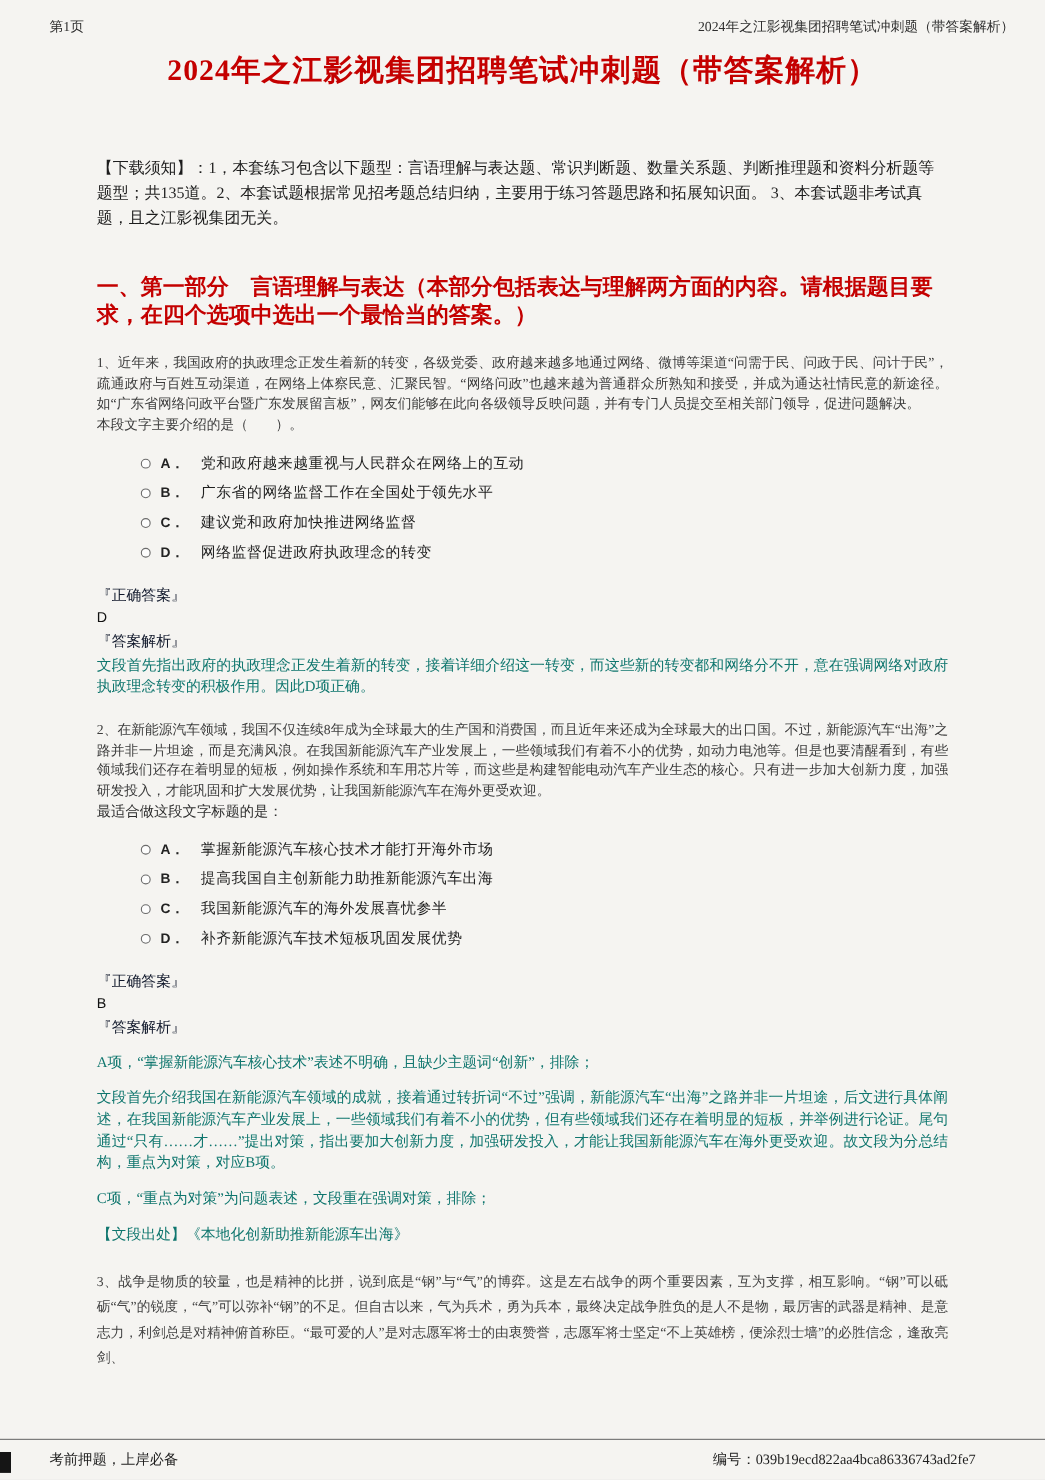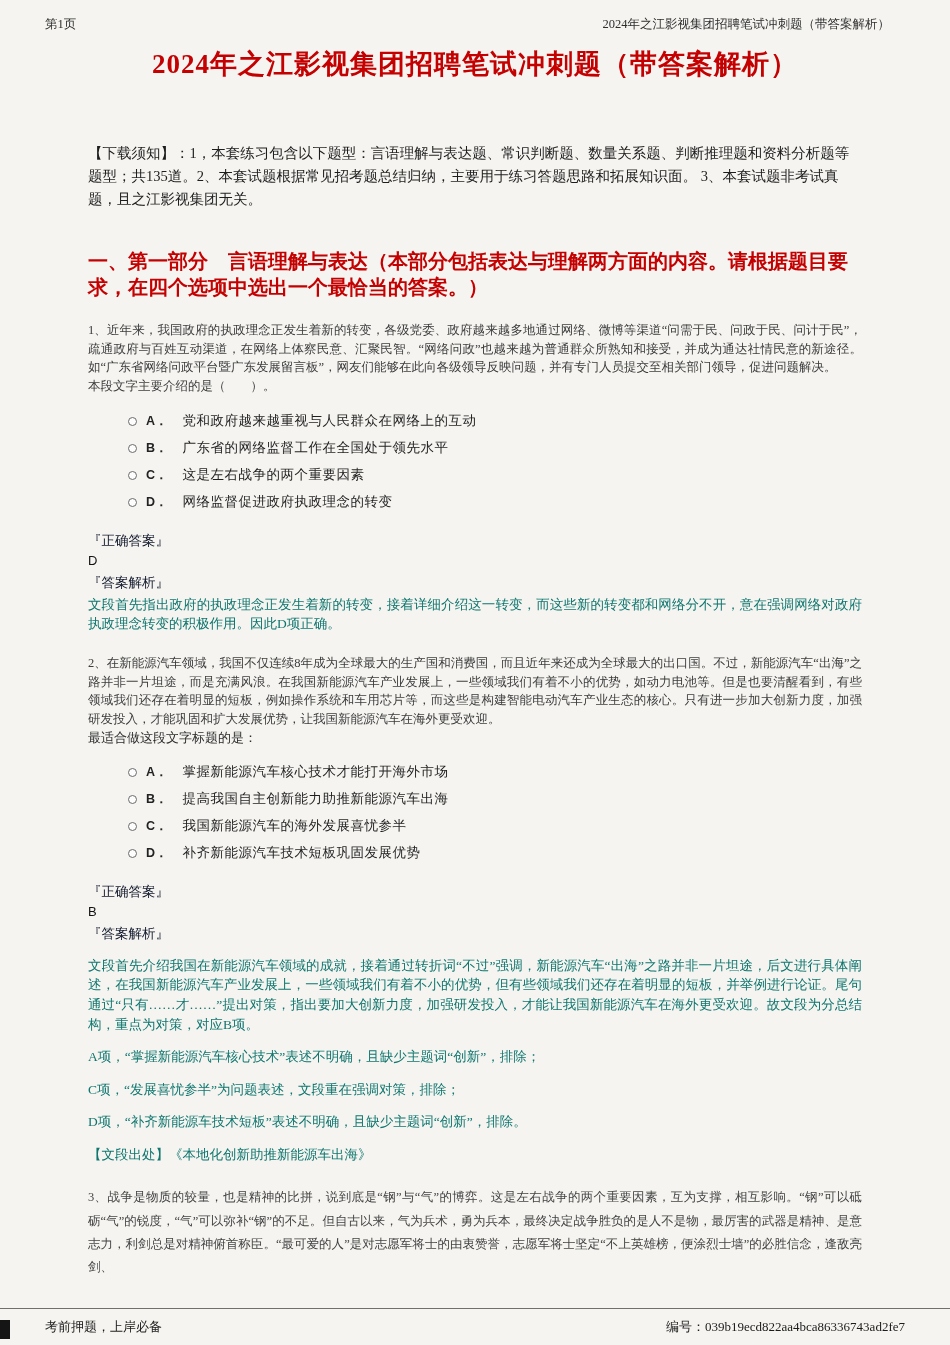--- a/index.html
+++ b/index.html
@@ -4,21 +4,21 @@
 <style>
   * { margin:0; padding:0; box-sizing:border-box; }
   html,body { background:#e9e9e7; }
   .page {
     position:relative; width:950px; height:1345px; margin:0 auto;
     background:#f5f4f1; overflow:hidden; color:#333;
     font-family:"Liberation Serif","DejaVu Serif",serif;
   }
   .page-header {
     display:flex; justify-content:space-between; align-items:flex-end;
-    padding:16px 60px 0 45px; font-size:12.5px; color:#2e2e2e;
+    padding:16px 28px 0 45px; font-size:12.5px; color:#2e2e2e;
   }
   .doc-title {
     text-align:center; color:#c40000; font-size:27px; font-weight:bold;
     margin-top:13px; letter-spacing:1px;
   }
   .content { padding:0 88px; }
   .notice { margin-top:60px; font-size:14.5px; line-height:1.6; color:#1d1d1d; }
   .section-heading {
     margin-top:36px; font-size:20px; line-height:1.33; font-weight:bold; color:#c40000;
   }
@@ -38,21 +38,21 @@
   .ans-value { margin-top:3px; font-size:13px; color:#111; font-family:"Liberation Sans","DejaVu Sans",sans-serif; }
   .analysis { margin-top:3px; font-size:13.5px; line-height:1.45; color:#0f766e; text-align:justify; }
   .para { margin-top:13px; }
   .stem-q3 { margin-top:22px; line-height:1.85; color:#434343; }
   .page-footer {
     position:absolute; left:0; right:0; bottom:0; height:37px;
     border-top:1px solid #6f6f6f; background:#f5f4f1;
   }
   .footer-inner {
     display:flex; justify-content:space-between; align-items:center;
-    padding:9px 45px 0 45px; font-size:13px; color:#1c1c1c;
+    padding:9px 63px 0 45px; font-size:13px; color:#1c1c1c;
   }
   .fold-mark { position:absolute; left:0; bottom:6px; width:10px; height:19px; background:#151515; }
 </style>
 </head>
 <body>
 
 <div class="page">
 
   <div class="page-header">
     <span>第1页</span>
@@ -77,21 +77,21 @@
           <span class="opt-text">党和政府越来越重视与人民群众在网络上的互动</span>
         </div>
         <div class="option">
           <span class="radio"></span>
           <span class="opt-key">B．</span>
           <span class="opt-text">广东省的网络监督工作在全国处于领先水平</span>
         </div>
         <div class="option">
           <span class="radio"></span>
           <span class="opt-key">C．</span>
-          <span class="opt-text">这是左右战争的两个重要因素</span>
+          <span class="opt-text">建议党和政府加快推进网络监督</span>
         </div>
         <div class="option">
           <span class="radio"></span>
           <span class="opt-key">D．</span>
           <span class="opt-text">网络监督促进政府执政理念的转变</span>
         </div>
       </div>
       <p class="ans-label ans-first">『正确答案』</p>
       <p class="ans-value">D</p>
       <p class="ans-label">『答案解析』</p>
@@ -119,24 +119,23 @@
         </div>
         <div class="option">
           <span class="radio"></span>
           <span class="opt-key">D．</span>
           <span class="opt-text">补齐新能源汽车技术短板巩固发展优势</span>
         </div>
       </div>
       <p class="ans-label ans-first">『正确答案』</p>
       <p class="ans-value">B</p>
       <p class="ans-label">『答案解析』</p>
+      <p class="analysis para">A项，“掌握新能源汽车核心技术”表述不明确，且缺少主题词“创新”，排除；</p>
       <p class="analysis para">文段首先介绍我国在新能源汽车领域的成就，接着通过转折词“不过”强调，新能源汽车“出海”之路并非一片坦途，后文进行具体阐述，在我国新能源汽车产业发展上，一些领域我们有着不小的优势，但有些领域我们还存在着明显的短板，并举例进行论证。尾句通过“只有……才……”提出对策，指出要加大创新力度，加强研发投入，才能让我国新能源汽车在海外更受欢迎。故文段为分总结构，重点为对策，对应B项。</p>
-      <p class="analysis para">A项，“掌握新能源汽车核心技术”表述不明确，且缺少主题词“创新”，排除；</p>
-      <p class="analysis para">C项，“发展喜忧参半”为问题表述，文段重在强调对策，排除；</p>
-      <p class="analysis para">D项，“补齐新能源车技术短板”表述不明确，且缺少主题词“创新”，排除。</p>
+      <p class="analysis para">C项，“重点为对策”为问题表述，文段重在强调对策，排除；</p>
       <p class="analysis para">【文段出处】《本地化创新助推新能源车出海》</p>
     </section>
 
     <section>
       <p class="stem stem-q3">3、战争是物质的较量，也是精神的比拼，说到底是“钢”与“气”的博弈。这是左右战争的两个重要因素，互为支撑，相互影响。“钢”可以砥砺“气”的锐度，“气”可以弥补“钢”的不足。但自古以来，气为兵术，勇为兵本，最终决定战争胜负的是人不是物，最厉害的武器是精神、是意志力，利剑总是对精神俯首称臣。“最可爱的人”是对志愿军将士的由衷赞誉，志愿军将士坚定“不上英雄榜，便涂烈士墙”的必胜信念，逢敌亮剑、</p>
     </section>
 
   </div>
 
   <div class="page-footer">

